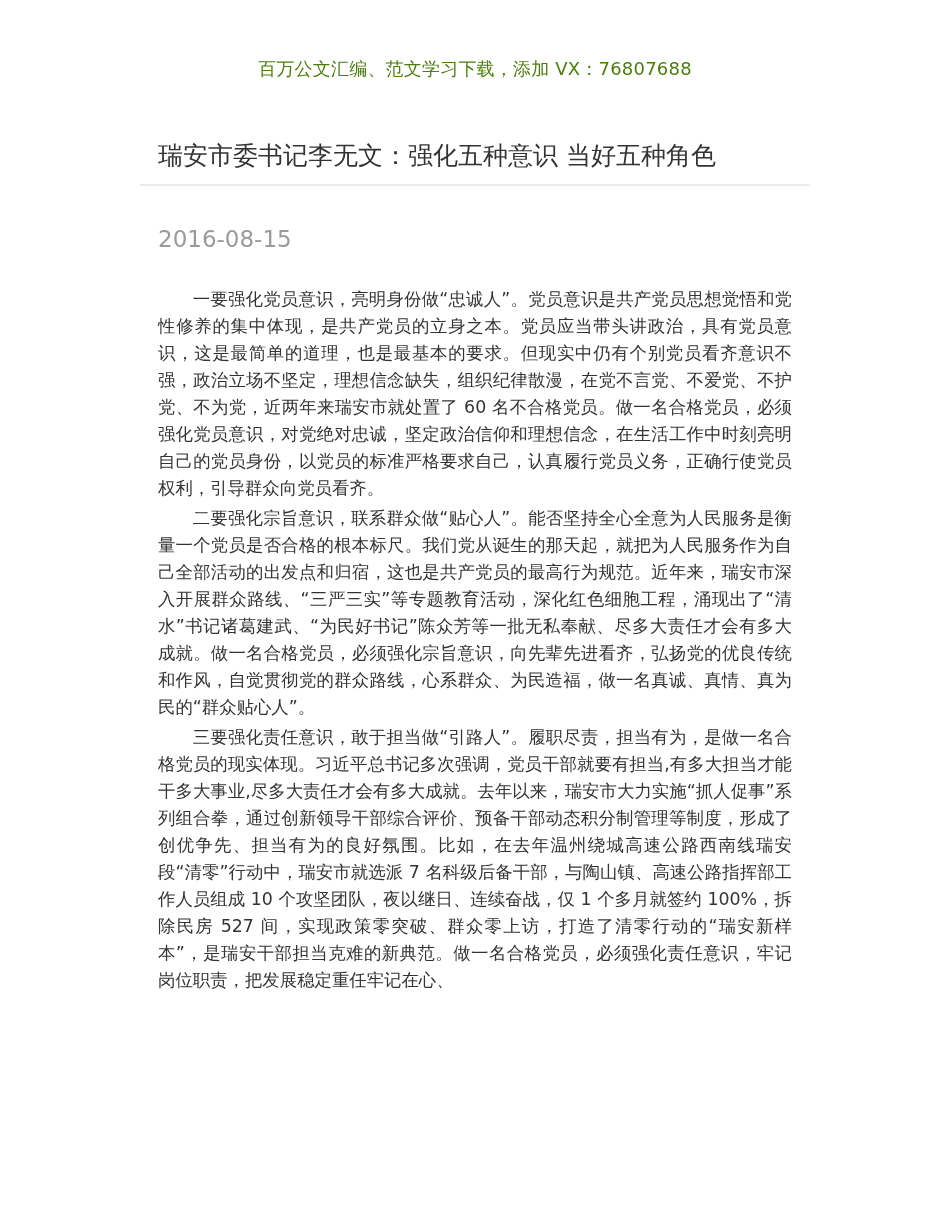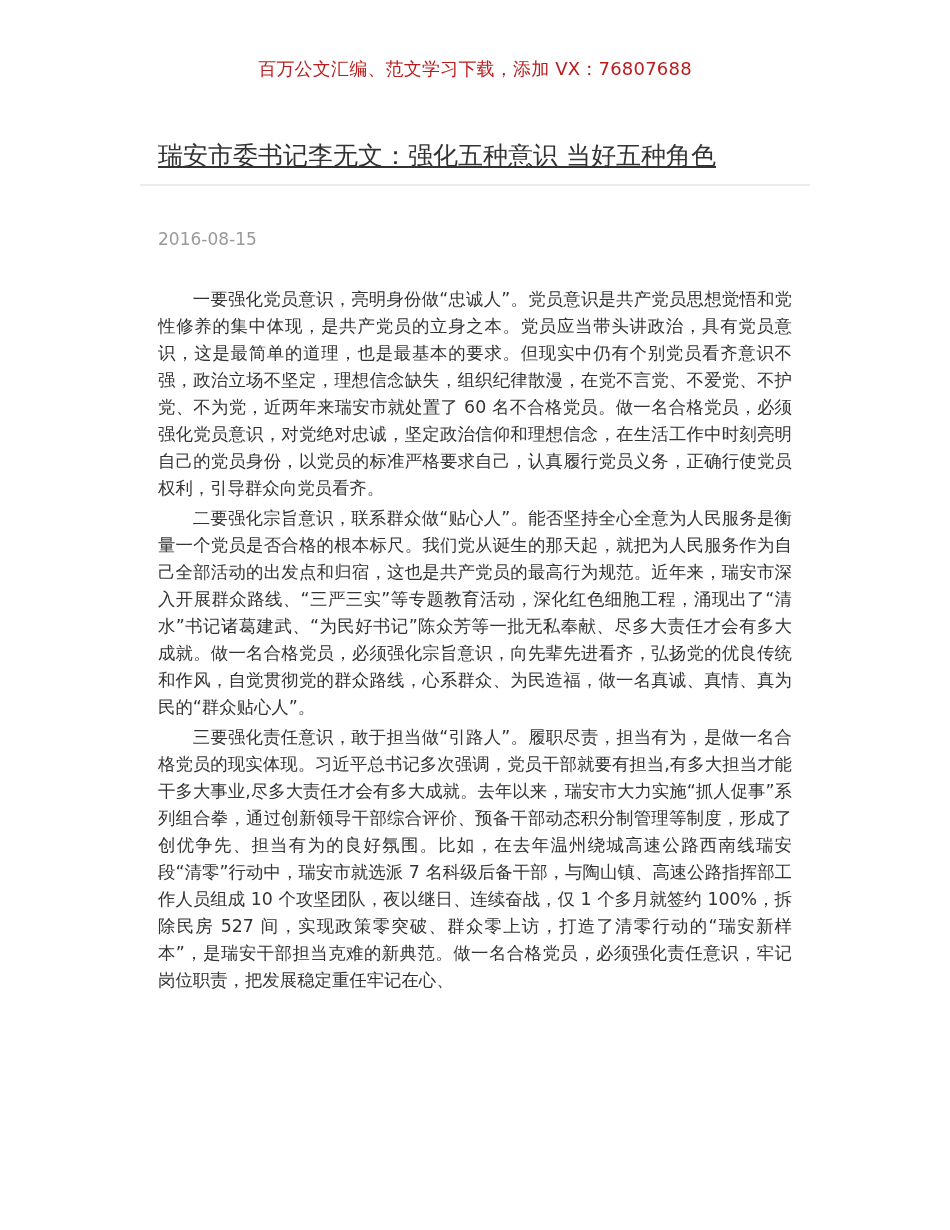--- a/index.html
+++ b/index.html
@@ -13,52 +13,51 @@
     position: relative;
     overflow: hidden;
     font-family: "DejaVu Sans", "Liberation Sans", sans-serif;
   }
   .promo {
     position: absolute;
     top: 56px;
     left: 0;
     width: 950px;
     text-align: center;
-    color: #b91c1c;
+    color: #4d7c0f;
     font-size: 18px;
     line-height: 26px;
     letter-spacing: 0.2px;
   }
   .title {
     position: absolute;
     top: 138px;
     left: 158px;
     width: 660px;
     color: #333333;
     font-size: 25px;
     line-height: 36px;
     white-space: nowrap;
     margin: 0;
     font-weight: normal;
-    text-decoration: underline;
   }
   .divider {
     position: absolute;
     top: 184px;
     left: 140px;
     width: 670px;
     height: 0;
     border-top: 2px solid #ebebeb;
   }
   .date {
     position: absolute;
     top: 227px;
     left: 158px;
     color: #9a9a9a;
-    font-size: 17px;
+    font-size: 23px;
     line-height: 24px;
   }
   .article {
     position: absolute;
     top: 286px;
     left: 158px;
     width: 634px;
     color: #333333;
     font-size: 17.4px;
     line-height: 27px;

